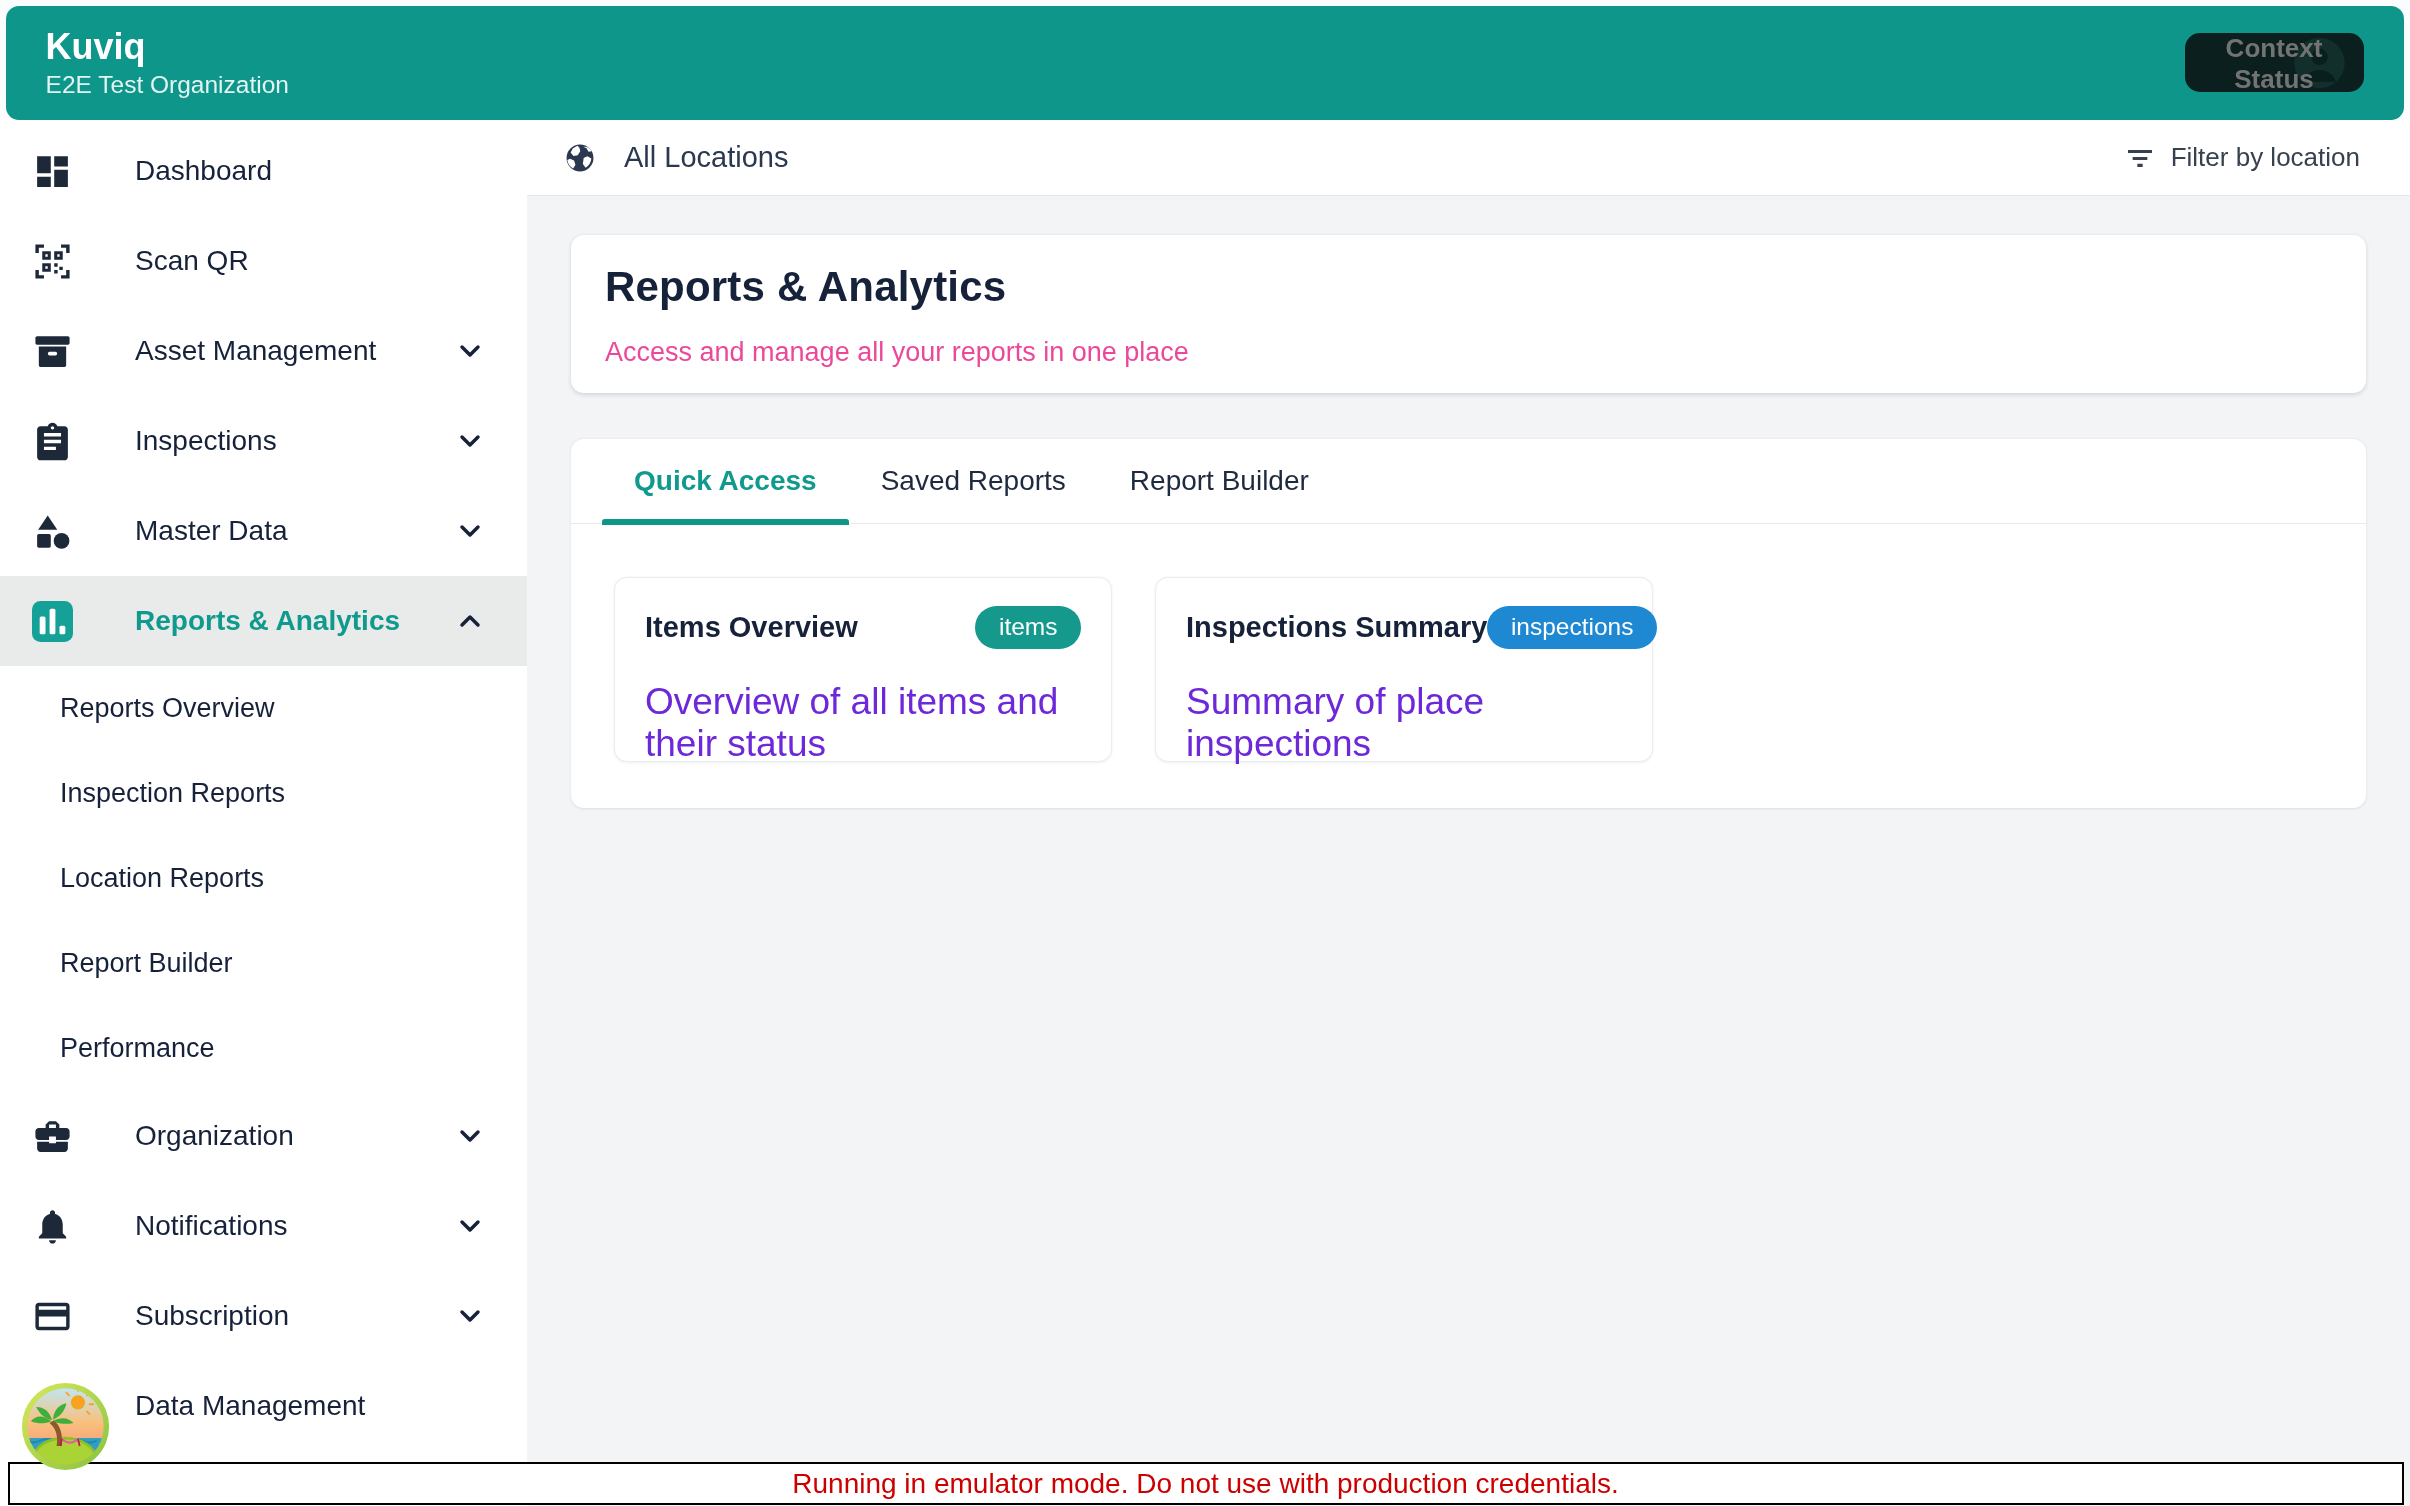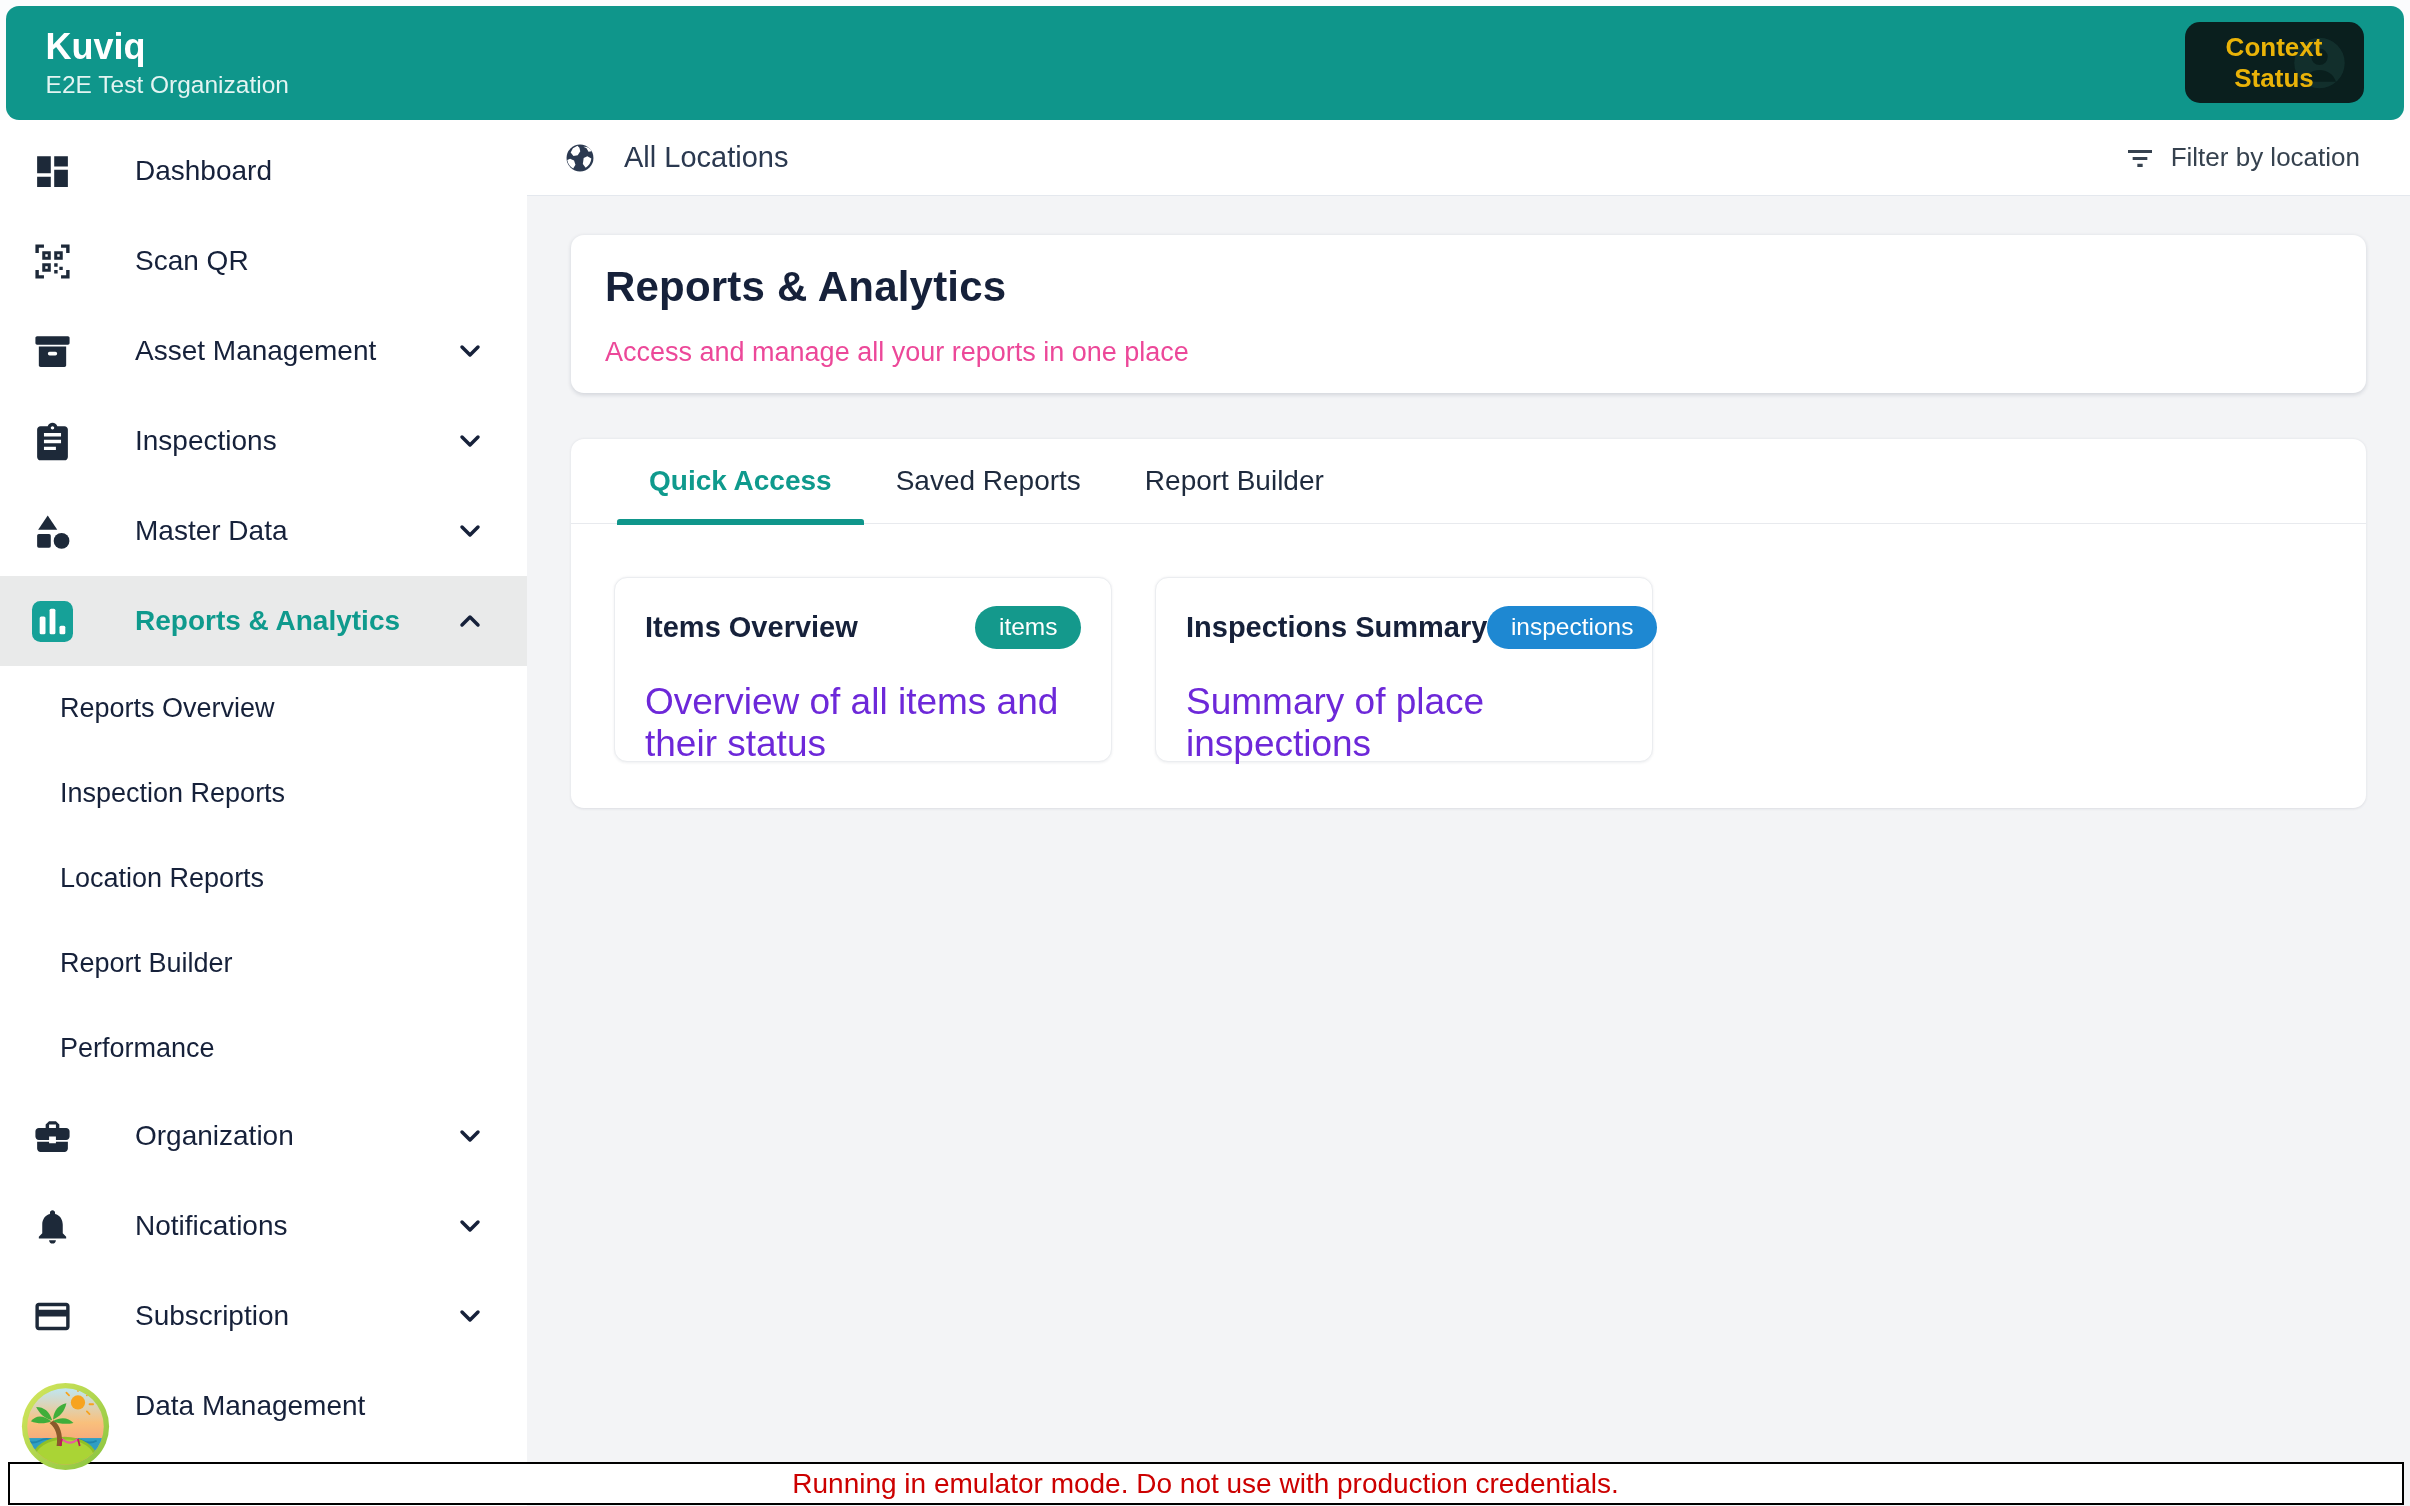--- a/index.html
+++ b/index.html
@@ -11,22 +11,22 @@
   
   .app-header {
     position:absolute; left:5.6px; top:5.6px; right:7.5px; height:114px;
     background:#0f968b; border-radius:13px; display:flex; align-items:center;
     padding:0 40px 0 40px; z-index:3;
   }
   .brand-name { font-size:36px; font-weight:bold; color:#ffffff; line-height:1.15; }
   .brand-org { font-size:24.5px; color:#e3f4f2; margin-top:3.8px; }
   .header-spacer { flex:1; }
   .context-status-btn {
-    position:relative; width:179px; height:81px; background:#0a1f1e; border:none;
-    border-radius:15px; color:#eab308; font-size:26px; font-weight:bold;
+    position:relative; width:179px; height:59px; background:#0a1f1e; border:none;
+    border-radius:15px; color:#737373; font-size:26px; font-weight:bold;
     font-family:inherit; cursor:pointer; overflow:hidden;
   }
   .context-status-btn .btn-user-icon {
     position:absolute; right:17px; top:50%; transform:translateY(-50%);
     width:55px; height:55px; opacity:.55;
   }
   .context-status-btn .btn-label { position:relative; z-index:1; }
   
   .sidebar {
     position:absolute; left:0; top:120px; width:527px; bottom:0;
@@ -73,21 +73,21 @@
   .heading-card {
     background:#ffffff; border-radius:13px; height:158px; padding:28px 34px;
     box-shadow:0 1.9px 4.7px rgba(15,30,60,.14);
   }
   .page-title { font-size:42px; font-weight:bold; color:#16213a; letter-spacing:0.2px; }
   .page-subtitle { font-size:27px; color:#ec4899; margin-top:26px; }
   .tabs-card {
     background:#ffffff; border-radius:13px; margin-top:46px; height:369px;
     box-shadow:0 0.9px 2.8px rgba(15,30,60,.10); overflow:hidden;
   }
-  .tab-row { display:flex; height:85px; border-bottom:1.9px solid #e8eaee; padding-left:46px; }
+  .tab-row { display:flex; height:85px; border-bottom:1.9px solid #e8eaee; padding-left:31px; }
   .tab {
     display:flex; align-items:center; padding:0 32px; font-size:28px; color:#1e2a3d;
     cursor:pointer; position:relative; background:none; border:none; font-family:inherit;
   }
   .tab.active { color:#0f9a8d; font-weight:bold; }
   .tab.active::after {
     content:""; position:absolute; left:0; right:0; bottom:-1.9px; height:5.6px;
     background:#0f968b; border-radius:2.8px 2.8px 0 0;
   }
   .cards-row { display:flex; gap:43px; padding:53px 43px 0 43px; }

